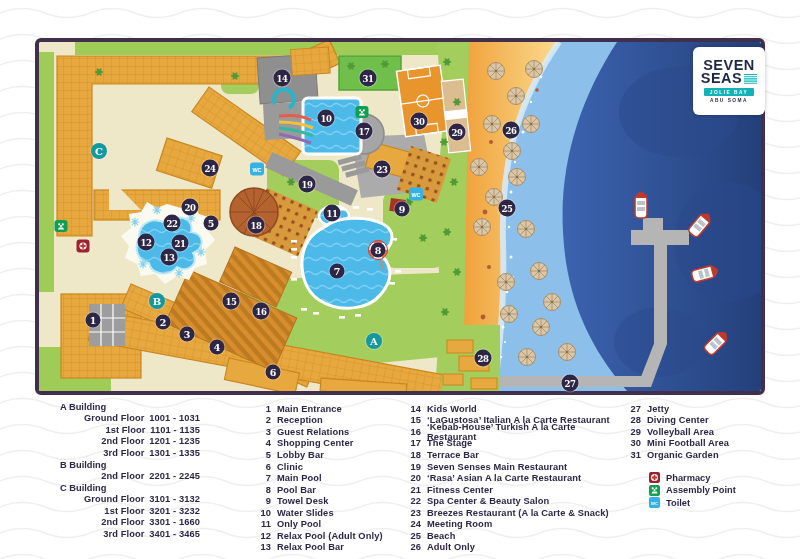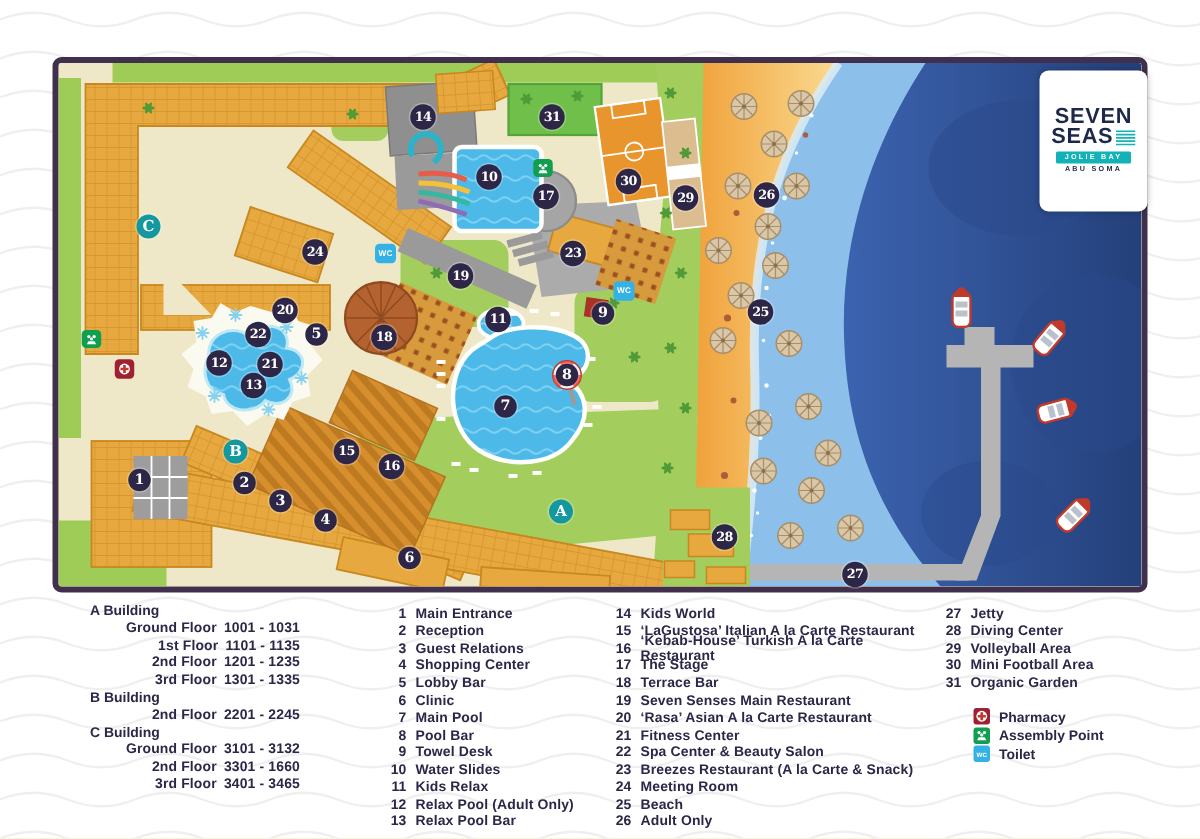--- a/index.html
+++ b/index.html
@@ -20,21 +20,21 @@
   .marker.d1{width:15px;height:15px;font-size:9.5px;}
   .marker.d2{width:17px;height:17px;font-size:8.5px;letter-spacing:-0.5px;}
   .marker.letter{background:#12989e;width:16px;height:16px;font-size:10px;}
   .mini-icon{position:absolute;transform:translate(-50%,-50%);border-radius:3px;
              display:flex;align-items:center;justify-content:center;}
   .wc-icon{width:14px;height:13px;background:#35b2e5;color:#fff;font-size:5.5px;font-weight:700;}
   .asm-icon{width:13px;height:12px;background:#0f9f4f;}
   .pha-icon{width:13px;height:13px;background:#9e2033;}
 
   
-  .logo{position:absolute;left:693px;top:47px;width:72px;height:94px;background:#fff;
+  .logo{position:absolute;left:693px;top:47px;width:72px;height:68px;background:#fff;
         border-radius:6px;z-index:4;display:flex;flex-direction:column;align-items:center;
         justify-content:center;box-shadow:0 0 4px rgba(0,0,0,.25);}
   .logo .l1,.logo .l2{font-weight:700;font-size:14.5px;line-height:13px;letter-spacing:.5px;color:#1e2949;}
   .logo .row2{display:flex;align-items:center;gap:2px;}
   .logo .banner{margin-top:3px;background:#12b2b8;color:#fff;font-size:4.8px;font-weight:700;
         letter-spacing:1.5px;padding:1.5px 6px;border-radius:1px;}
   .logo .sub{margin-top:2px;font-size:4.8px;font-weight:700;letter-spacing:1.5px;color:#1e2949;}
 
   
   .legend-col{position:absolute;top:401px;z-index:2;}
@@ -415,20 +415,21 @@
   <div id="col-buildings" class="legend-col">
       <div class="bheader">A Building</div>
       <div class="lg-row floor">Ground Floor 1001 - 1031</div>
       <div class="lg-row floor">1st Floor 1101 - 1135</div>
       <div class="lg-row floor">2nd Floor 1201 - 1235</div>
       <div class="lg-row floor">3rd Floor 1301 - 1335</div>
       <div class="bheader">B Building</div>
       <div class="lg-row floor">2nd Floor 2201 - 2245</div>
       <div class="bheader">C Building</div>
       <div class="lg-row floor">Ground Floor 3101 - 3132</div>
+      <div class="lg-row floor">1st Floor 3201 - 3232</div>
       <div class="lg-row floor">2nd Floor 3301 - 1660</div>
       <div class="lg-row floor">3rd Floor 3401 - 3465</div>
     </div>
   <div id="col-a" class="legend-col">
       <div class="lg-row">
         <span class="lg-num">1</span>
         <span class="lg-label">Main Entrance</span>
       </div>
       <div class="lg-row">
         <span class="lg-num">2</span>
@@ -461,21 +462,21 @@
       <div class="lg-row">
         <span class="lg-num">9</span>
         <span class="lg-label">Towel Desk</span>
       </div>
       <div class="lg-row">
         <span class="lg-num">10</span>
         <span class="lg-label">Water Slides</span>
       </div>
       <div class="lg-row">
         <span class="lg-num">11</span>
-        <span class="lg-label">Kids Relax</span>
+        <span class="lg-label">Only Pool</span>
       </div>
       <div class="lg-row">
         <span class="lg-num">12</span>
         <span class="lg-label">Relax Pool (Adult Only)</span>
       </div>
       <div class="lg-row">
         <span class="lg-num">13</span>
         <span class="lg-label">Relax Pool Bar</span>
       </div>
     </div>

